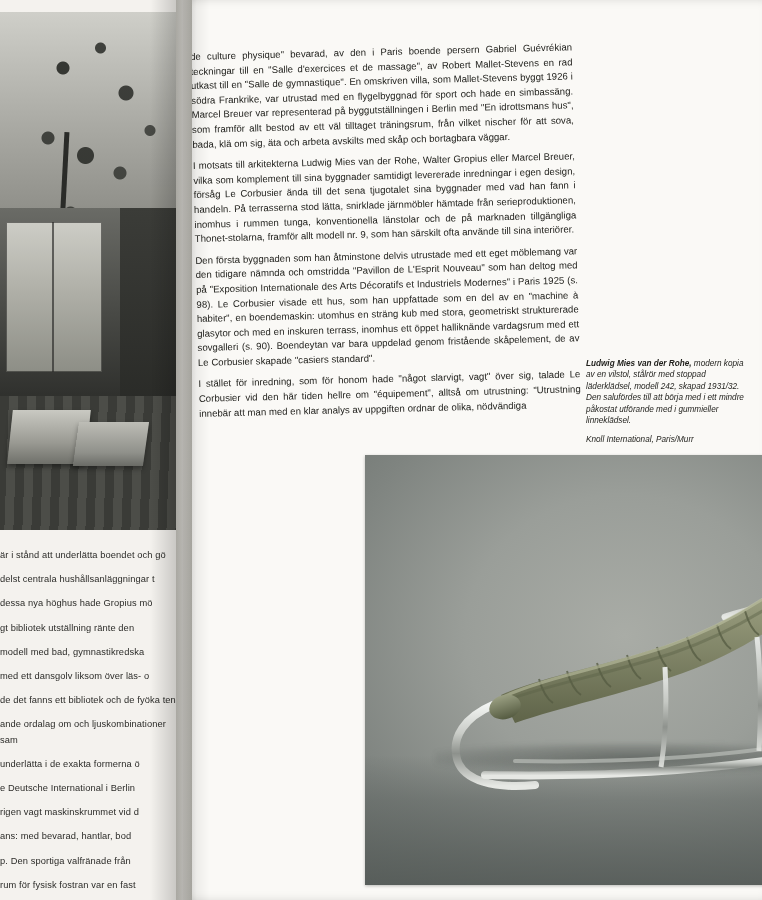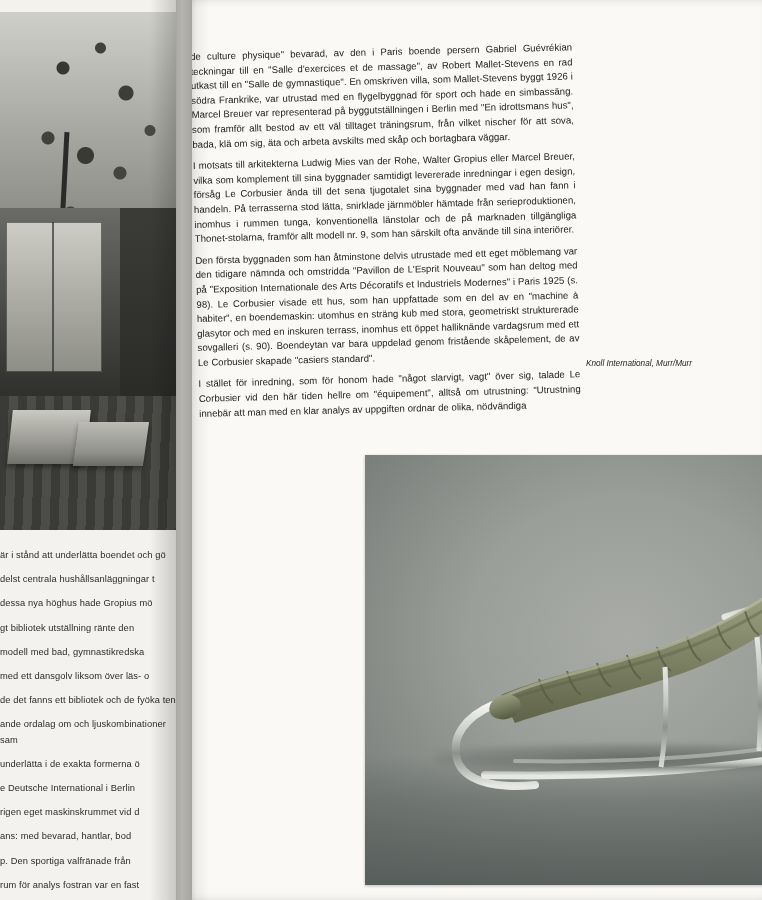--- a/index.html
+++ b/index.html
@@ -240,42 +240,43 @@
       <p>är i stånd att underlätta boendet och gö</p>
       <p>delst  centrala  hushållsanläggningar t</p>
       <p>dessa nya höghus hade Gropius mö</p>
       <p>gt bibliotek utställning ränte den</p>
       <p>modell med bad, gymnastikredska</p>
       <p>med ett dansgolv liksom över läs- o</p>
       <p>de det fanns ett bibliotek och de fyöka ten</p>
       <p>ande ordalag om och ljuskombinationer sam</p>
       <p>underlätta i de exakta formerna ö</p>
       <p>e Deutsche International i Berlin</p>
-      <p>rigen eget maskinskrummet vid d</p>
+      <p>rigen vagt maskinskrummet vid d</p>
       <p>ans: med bevarad, hantlar, bod</p>
       <p>p. Den sportiga valfränade från</p>
-      <p>rum för analys fostran var en fast</p>
+      <p>rum för fysisk fostran var en fast</p>
 
     </div>
   </div>
 
   <div class="page-edge"></div>
   <div class="gutter-shadow"></div>
 
   <div class="right-page">
 
     <div class="body-col warp">
       <p>de culture physique" bevarad, av den i Paris boende persern Gabriel Guévrékian teckningar till en "Salle d'exercices et de massage", av Robert Mallet-Stevens en rad utkast till en "Salle de gymnastique". En omskriven villa, som Mallet-Stevens byggt 1926 i södra Frankrike, var utrustad med en flygelbyggnad för sport och hade en simbassäng. Marcel Breuer var representerad på byggutställningen i Berlin med "En idrottsmans hus", som framför allt bestod av ett väl tilltaget träningsrum, från vilket nischer för att sova, bada, klä om sig, äta och arbeta avskilts med skåp och bortagbara väggar.</p>
       <p>I motsats till arkitekterna Ludwig Mies van der Rohe, Walter Gropius eller Marcel Breuer, vilka som komplement till sina byggnader samtidigt levererade inredningar i egen design, försåg Le Corbusier ända till det sena tjugotalet sina byggnader med vad han fann i handeln. På terrasserna stod lätta, snirklade järnmöbler hämtade från serieproduktionen, inomhus i rummen tunga, konventionella länstolar och de på marknaden tillgängliga Thonet-stolarna, framför allt modell nr. 9, som han särskilt ofta använde till sina interiörer.</p>
       <p>Den första byggnaden som han åtminstone delvis utrustade med ett eget möblemang var den tidigare nämnda och omstridda "Pavillon de L'Esprit Nouveau" som han deltog med på "Exposition Internationale des Arts Décoratifs et Industriels Modernes" i Paris 1925 (s. 98). Le Corbusier visade ett hus, som han uppfattade som en del av en "machine à habiter", en boendemaskin: utomhus en sträng kub med stora, geometriskt strukturerade glasytor och med en inskuren terrass, inomhus ett öppet halliknände vardagsrum med ett sovgalleri (s. 90). Boendeytan var bara uppdelad genom fristående skåpelement, de av Le Corbusier skapade "casiers standard".</p>
       <p>I stället för inredning, som för honom hade "något slarvigt, vagt" över sig, talade Le Corbusier vid den här tiden hellre om "équipement", alltså om utrustning: "Utrustning innebär att man med en klar analys av uppgiften ordnar de olika, nödvändiga</p>
     </div>
 
     <div class="caption">
-      <p>Knoll International, Murr/Murr</p>
+      <p><span class="lead">Ludwig Mies van der Rohe,</span><span> modern kopia av en vilstol, stålrör med stoppad läderklädsel, modell 242, skapad 1931/32. Den salufördes till att börja med i ett mindre påkostat utförande med i gummieller linneklädsel.</span></p>
+      <p>Knoll International, Paris/Murr</p>
     </div>
 
     <div class="photo-frame">
       <div class="ph-bg"></div>
       <div class="ph-floor"></div>
       <div class="ph-shadow"></div>
 
       <svg class="ph-svg" viewBox="0 0 540 430" preserveAspectRatio="none">
         <defs>
           <linearGradient id="chrome" x1="0" y1="0" x2="0" y2="1">

